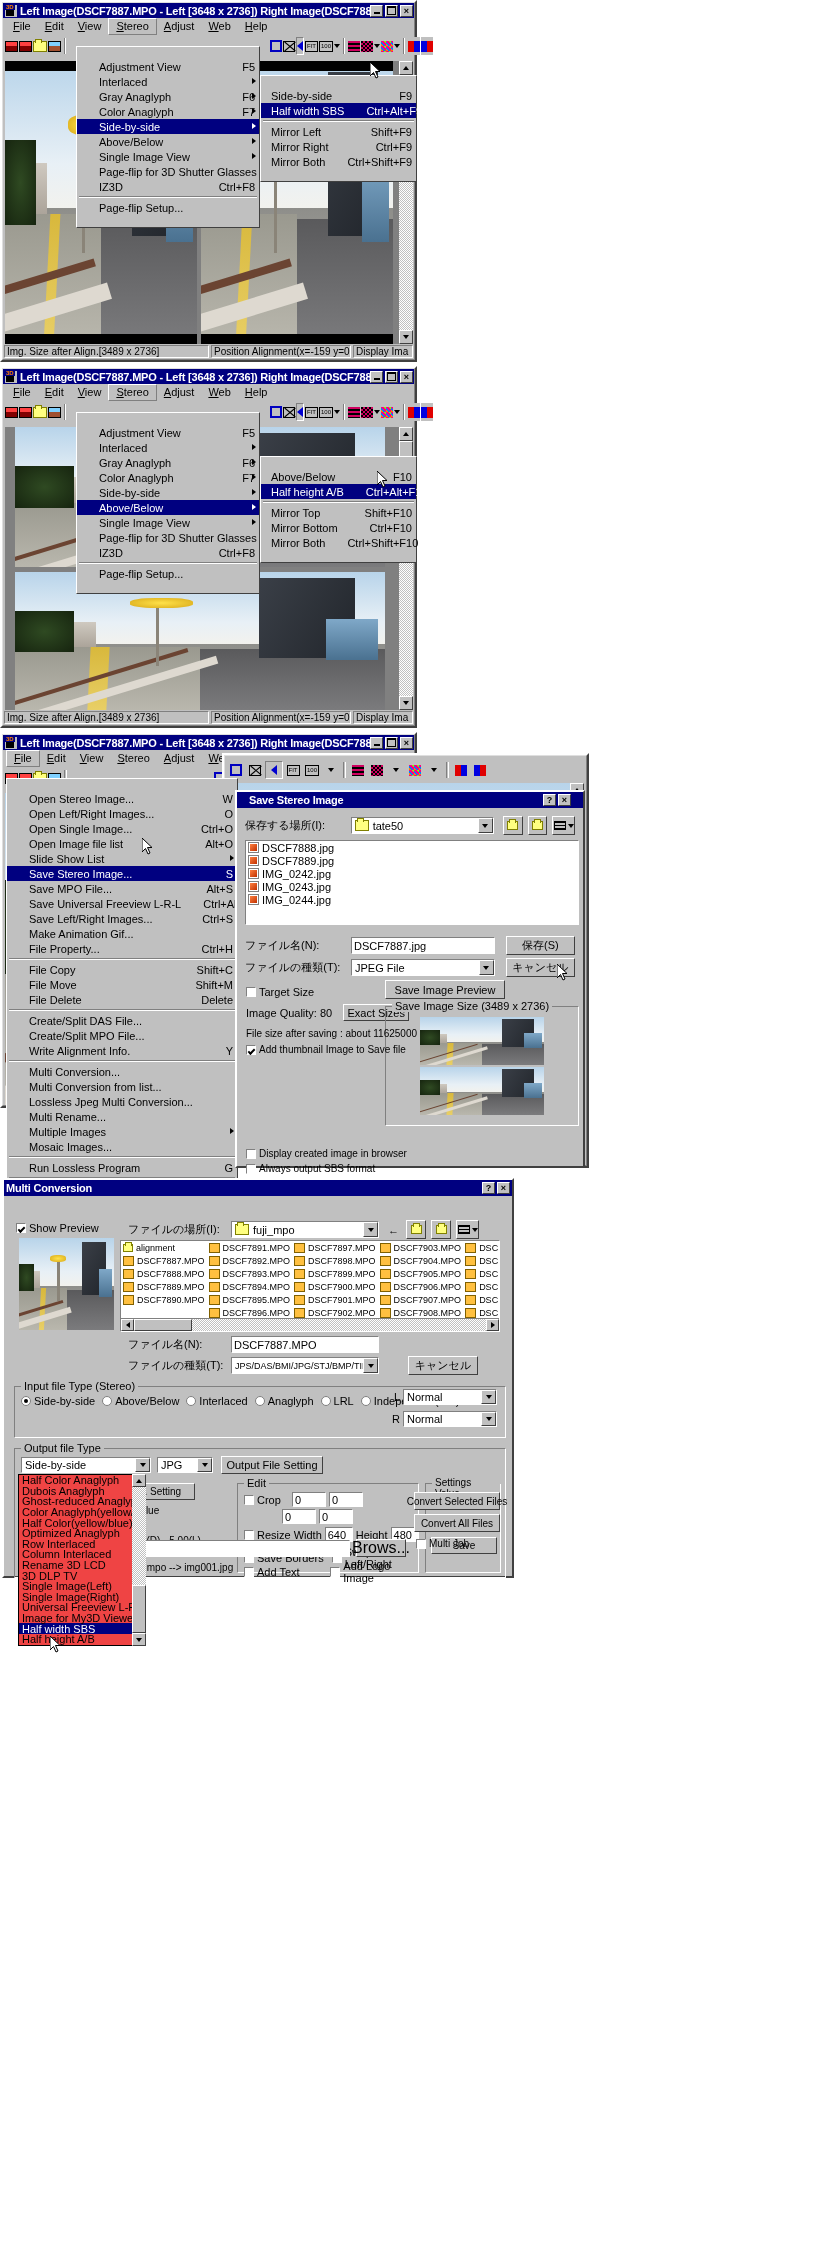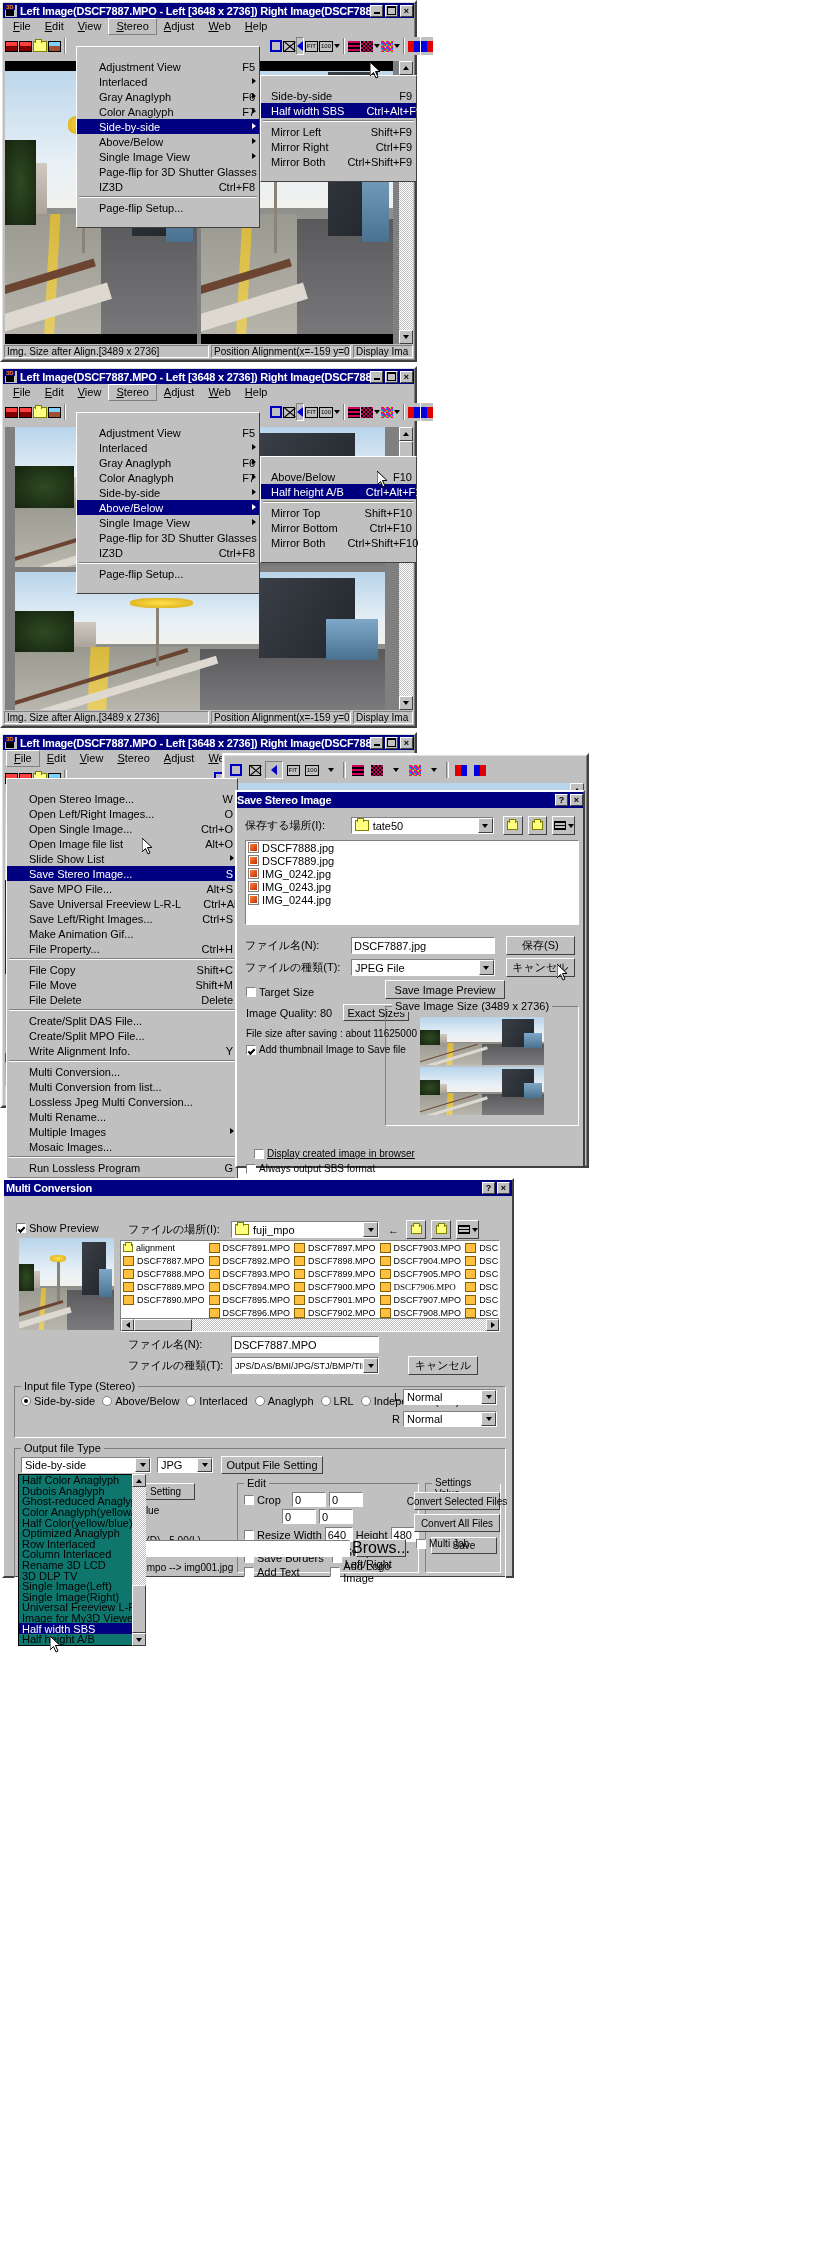--- a/index.html
+++ b/index.html
@@ -195,21 +195,21 @@
   .cursor{position:absolute;width:11px;height:17px;z-index:200;}
   .cursor svg{display:block;}
   .sb{background:#c0c0c0;}
   .sb-btn{background:#c0c0c0;border-top:1px solid #fff;border-left:1px solid #fff;
     border-right:1px solid #404040;border-bottom:1px solid #404040;
     display:flex;align-items:center;justify-content:center;}
   .sb-track{background:#dfdfdf;
     background-image:linear-gradient(45deg,#fff 25%,transparent 25%,transparent 75%,#fff 75%),
     linear-gradient(45deg,#fff 25%,transparent 25%,transparent 75%,#fff 75%);
     background-size:2px 2px;background-position:0 0,1px 1px;background-color:#c0c0c0;}
-  .dropopen{position:absolute;background:#0f766e;z-index:120;
+  .dropopen{position:absolute;background:#ef4444;z-index:120;
     border:1px solid #000; overflow:hidden; font-size:11px;}
   .dropopen .oi{height:10.6px;padding:0 3px;white-space:nowrap;display:flex;align-items:center;}
   .dropopen .oi.sel{background:#000080;color:#fff;}
 </style>
 </head>
 <body>
 
 <div class="win" style="left:0px; top:0px; width:417px; height:362px;">
   <div class="win-inner">
     <div class="titlebar">
@@ -932,21 +932,21 @@
         </div>
       <div class="sb-track" style="position:absolute;top:14px;bottom:14px;left:0;right:0;"></div>
       <div class="sb-btn" style="position:absolute;bottom:0;left:0;right:0;height:14px;">
           <span class="arrow-dn"></span>
         </div>
     </div>
   </div>
 </div>
 
 <div class="dlg" style="left:235px; top:790px; width:350px; height:378px;">
-  <div class="titlebar" style="padding:0 0;">
+  <div class="titlebar" style="padding:0 12px;">
     <span class="tb-title">Save Stereo Image</span>
     <span class="tb-buttons">
       <span class="tb-btn">
           <i>?</i>
         </span>
       <span class="tb-btn close">
           <i>×</i>
         </span>
     </span>
   </div>
@@ -1068,21 +1068,21 @@
       </div>
     </div>
 
     <div style="position:absolute;left:9px;top:220px;font-size:10px;">File size after saving : about 11625000</div>
 
     <div class="rowc" style="position:absolute;left:9px;top:236px;">
       <span class="cbx on"></span>
       <span style="font-size:10px;">Add thumbnail Image to Save file</span>
     </div>
 
-    <div class="rowc" style="position:absolute;left:17px;top:340px;text-decoration:underline;">
+    <div class="rowc" style="position:absolute;left:9px;top:340px;">
       <span class="cbx"></span>
       <span style="font-size:10px;">Display created image in browser</span>
     </div>
     <div class="rowc" style="position:absolute;left:9px;top:355px;">
       <span class="cbx"></span>
       <span style="font-size:10px;">Always output SBS format</span>
     </div>
   </div>
 </div>
 
@@ -1236,21 +1236,21 @@
           <div class="fitem">
               <span class="mpoico"></span>
               <span style="font-size:9px;">DSCF7904.MPO</span>
             </div>
           <div class="fitem">
               <span class="mpoico"></span>
               <span style="font-size:9px;">DSCF7905.MPO</span>
             </div>
           <div class="fitem">
               <span class="mpoico"></span>
-              <span style="font-size:9px;font-family:Liberation Serif, serif;">DSCF7906.MPO</span>
+              <span style="font-size:9px;">DSCF7906.MPO</span>
             </div>
           <div class="fitem">
               <span class="mpoico"></span>
               <span style="font-size:9px;">DSCF7907.MPO</span>
             </div>
           <div class="fitem">
               <span class="mpoico"></span>
               <span style="font-size:9px;">DSCF7908.MPO</span>
             </div>
         </div>

